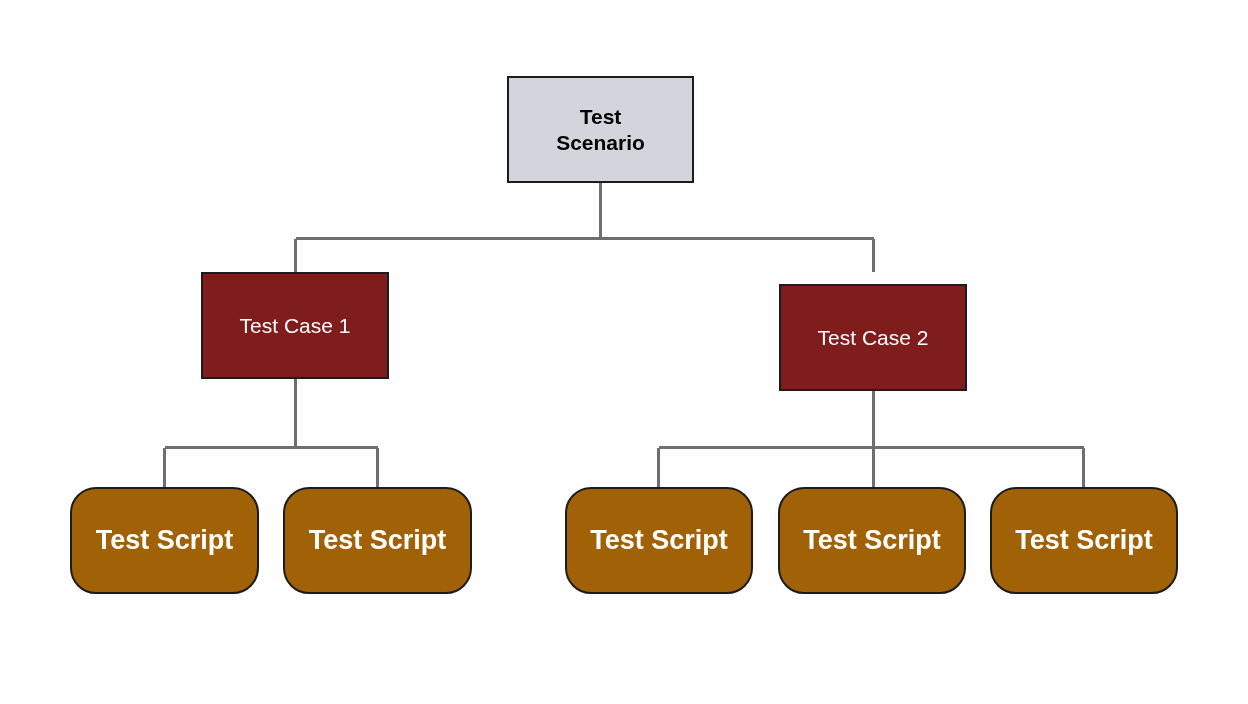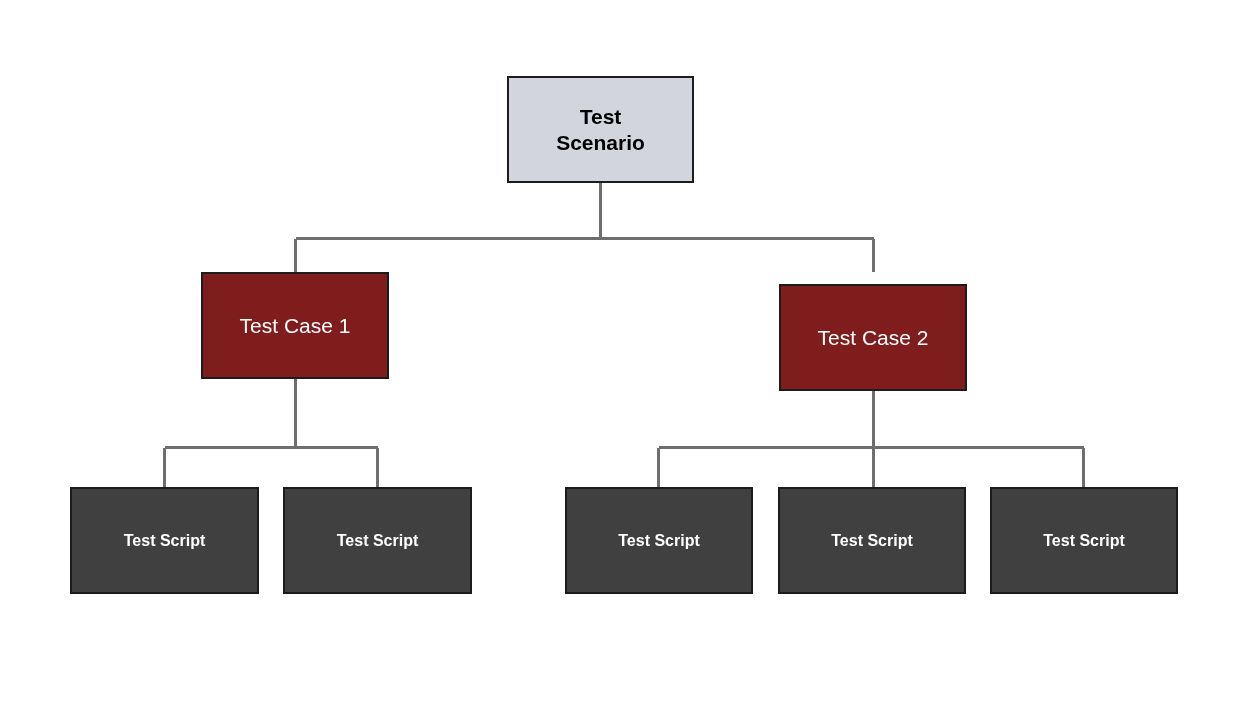--- a/index.html
+++ b/index.html
@@ -49,24 +49,25 @@
   }
 
   .node-case {
     background: #7f1d1d;
     color: #ffffff;
     font-weight: normal;
     font-size: 21px;
   }
 
   .node-script {
-    background: #404040;
+    background: #a16207;
     color: #ffffff;
     font-weight: bold;
-    font-size: 16px;
+    font-size: 27px;
+    border-radius: 26px;
   }
 
   .node-label {
     display: block;
     white-space: pre-line;
     padding: 0 6px;
   }
 </style>
 </head>
 <body>

